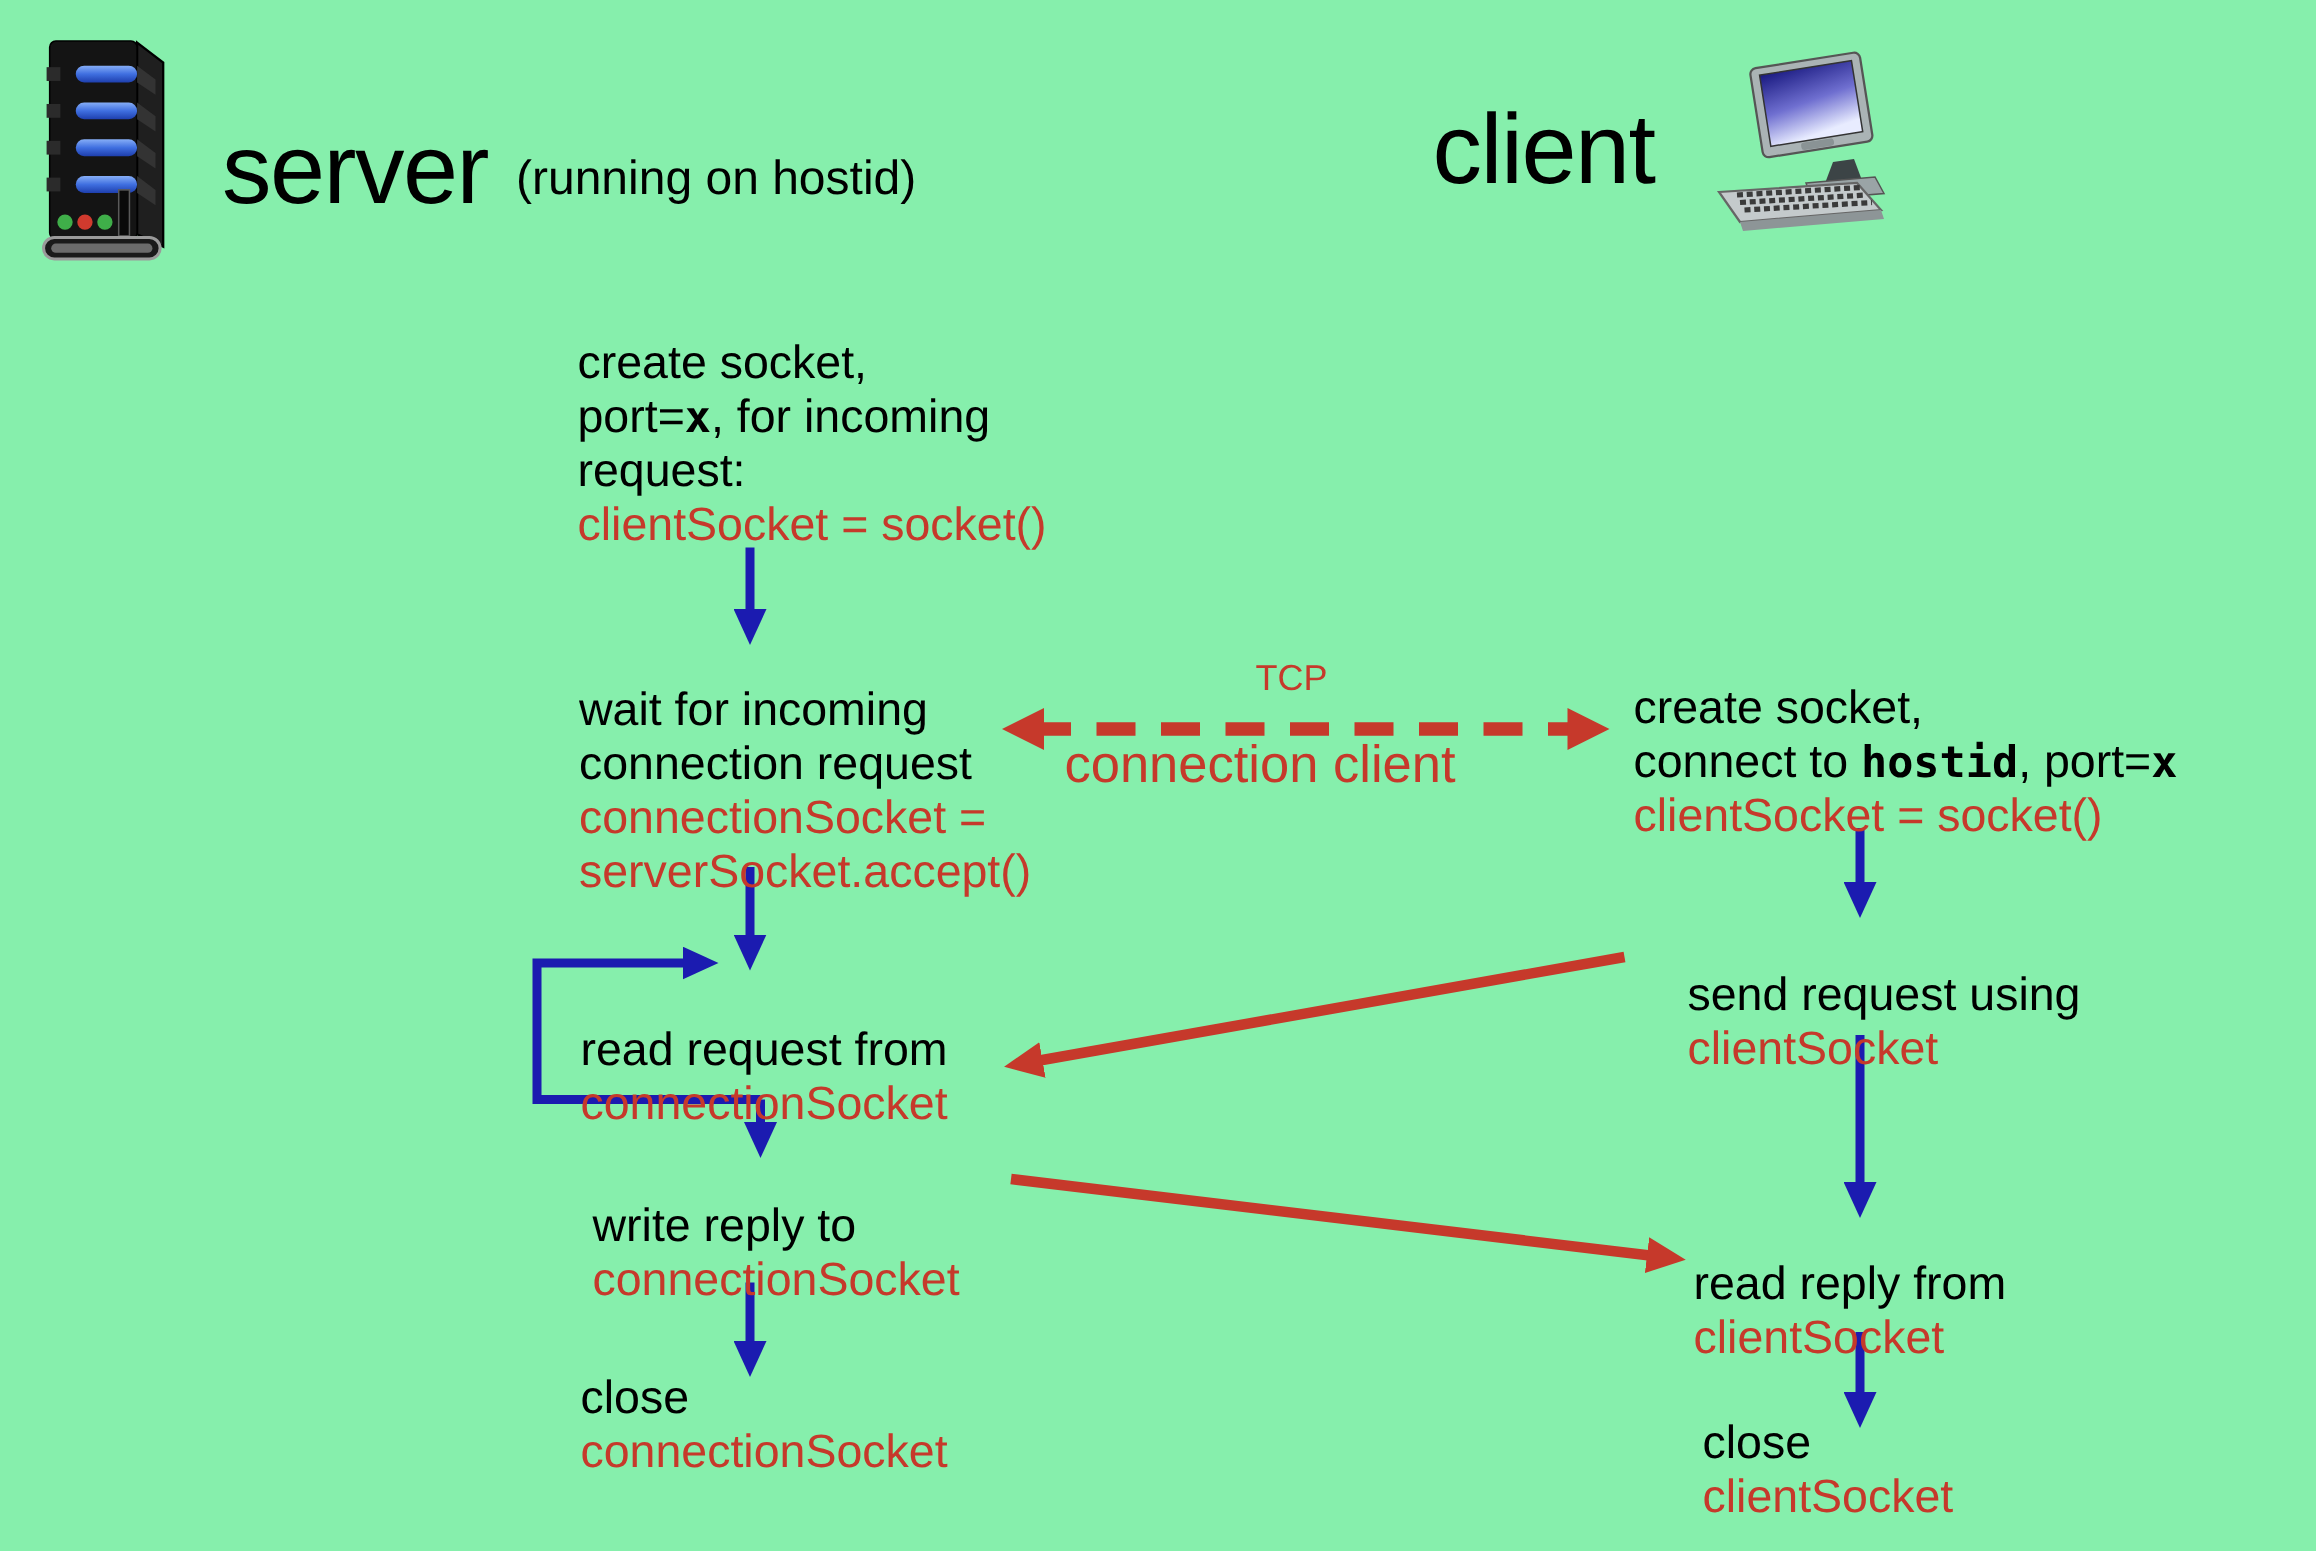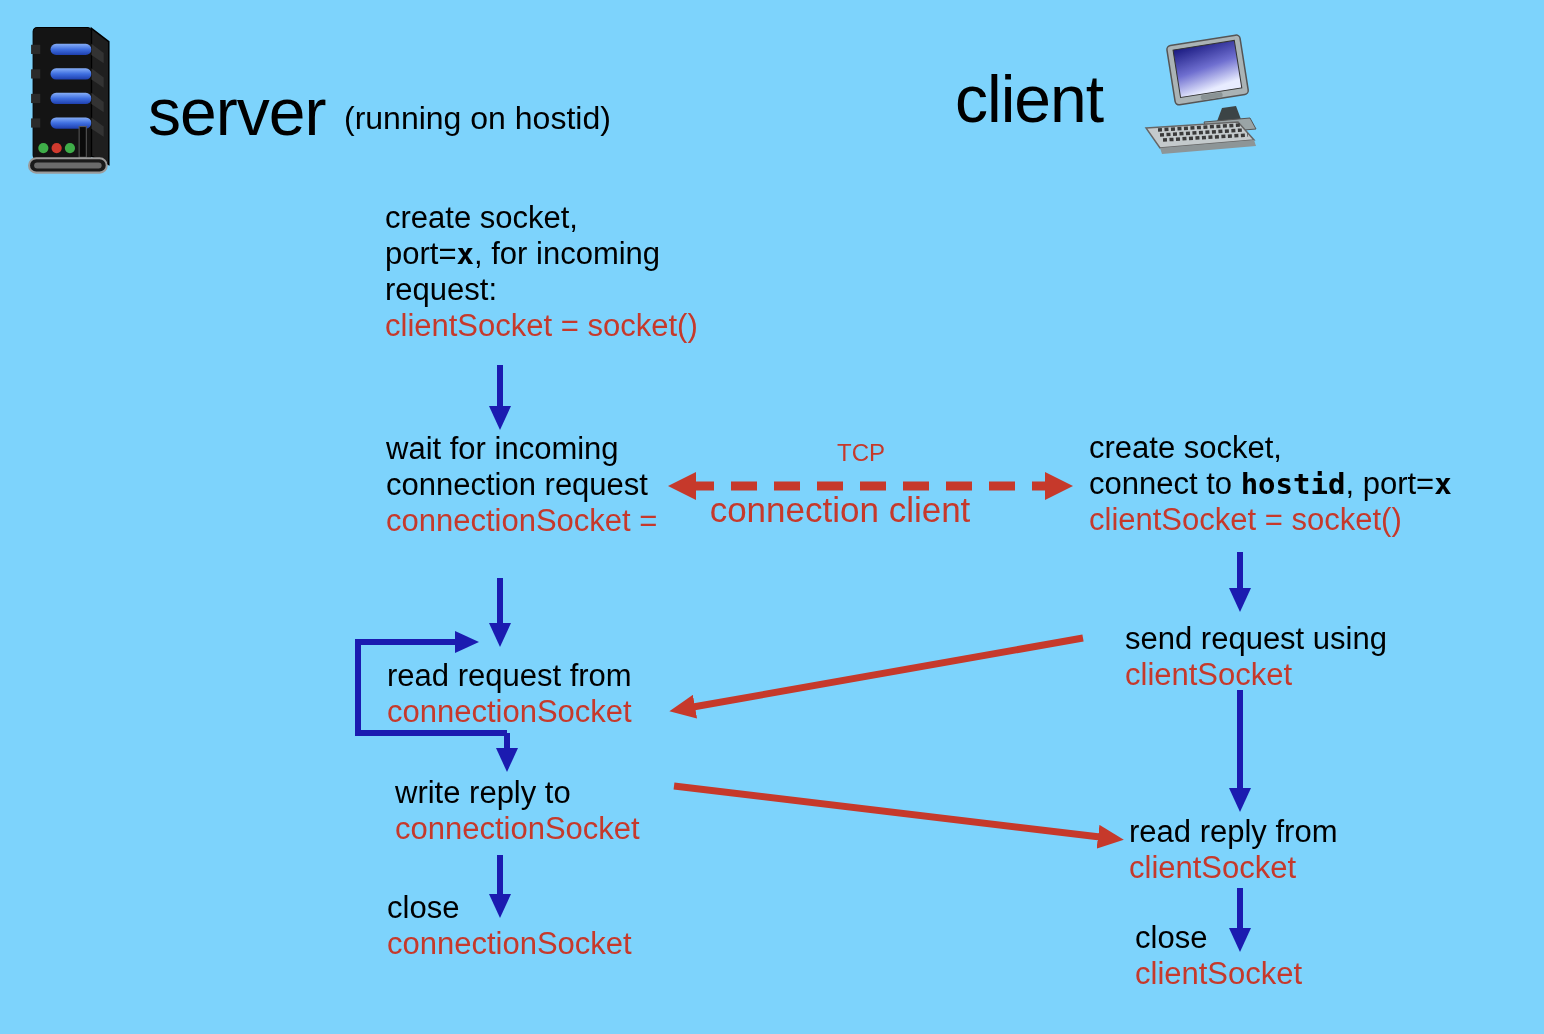--- a/index.html
+++ b/index.html
@@ -1,21 +1,21 @@
 <!DOCTYPE html>
 <html><head>
 <meta charset="utf-8">
 <style>
   html,body{margin:0;padding:0;background:#fff;}
   .canvas{
-    position:relative;width:1544px;height:1034px;background:#7dd3fc;
+    position:relative;width:1544px;height:1034px;background:#86efac;
     font-family:"Liberation Sans",sans-serif;color:#000;overflow:hidden;
   }
   .arrow-layer{position:absolute;left:0;top:0;width:1544px;height:1034px;pointer-events:none;}
-  .tb{position:absolute;font-size:31px;line-height:36px;white-space:nowrap;}
+  .tb{position:absolute;font-size:31px;line-height:36px;white-space:nowrap;margin-top:24px;}
   .code{color:#c6392b;}
   .mono{font-family:"DejaVu Sans Mono","Liberation Mono",monospace;font-weight:bold;font-size:29px;}
   .big-title{position:absolute;font-size:66px;line-height:1;letter-spacing:-1px;}
   .sub-title{position:absolute;font-size:32px;line-height:1;}
   .tcp-line{position:absolute;width:440px;text-align:center;color:#c6392b;font-size:35px;line-height:1;white-space:nowrap;}
   .icon{position:absolute;}
 </style>
 </head>
 <body>
 
@@ -111,20 +111,21 @@
     <div>create socket,</div>
     <div><span>port=</span><span class="mono">x</span><span>, for incoming</span></div>
     <div>request:</div>
     <div class="code">clientSocket = socket()</div>
   </div>
 
   <div class="tb" style="left:386px;top:431px">
     <div>wait for incoming</div>
     <div>connection request</div>
     <div class="code">connectionSocket =</div>
+    <div class="code">serverSocket.accept()</div>
   </div>
 
   <div class="tb" style="left:387px;top:658px">
     <div>read request from</div>
     <div class="code">connectionSocket</div>
   </div>
 
   <div class="tb" style="left:395px;top:775px">
     <div>write reply to</div>
     <div class="code">connectionSocket</div>

